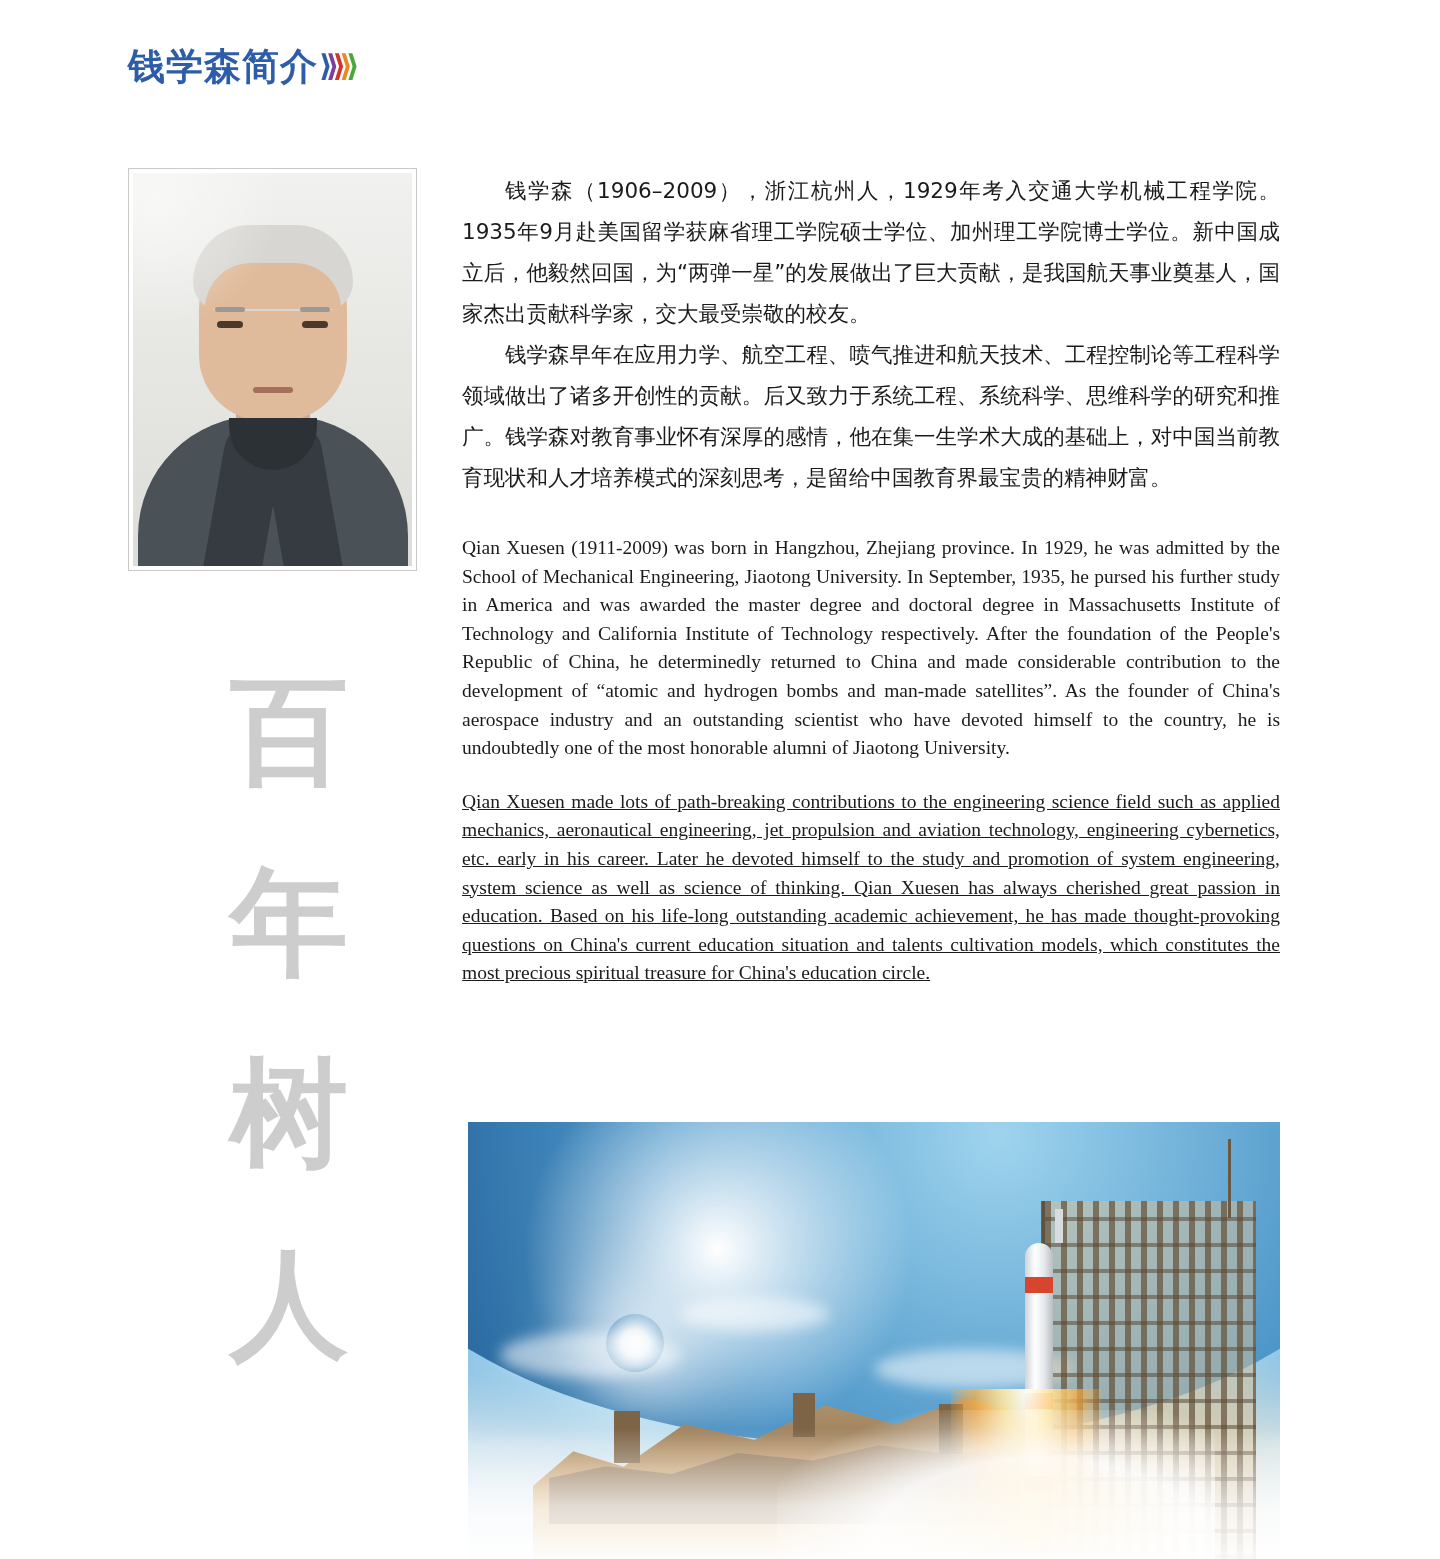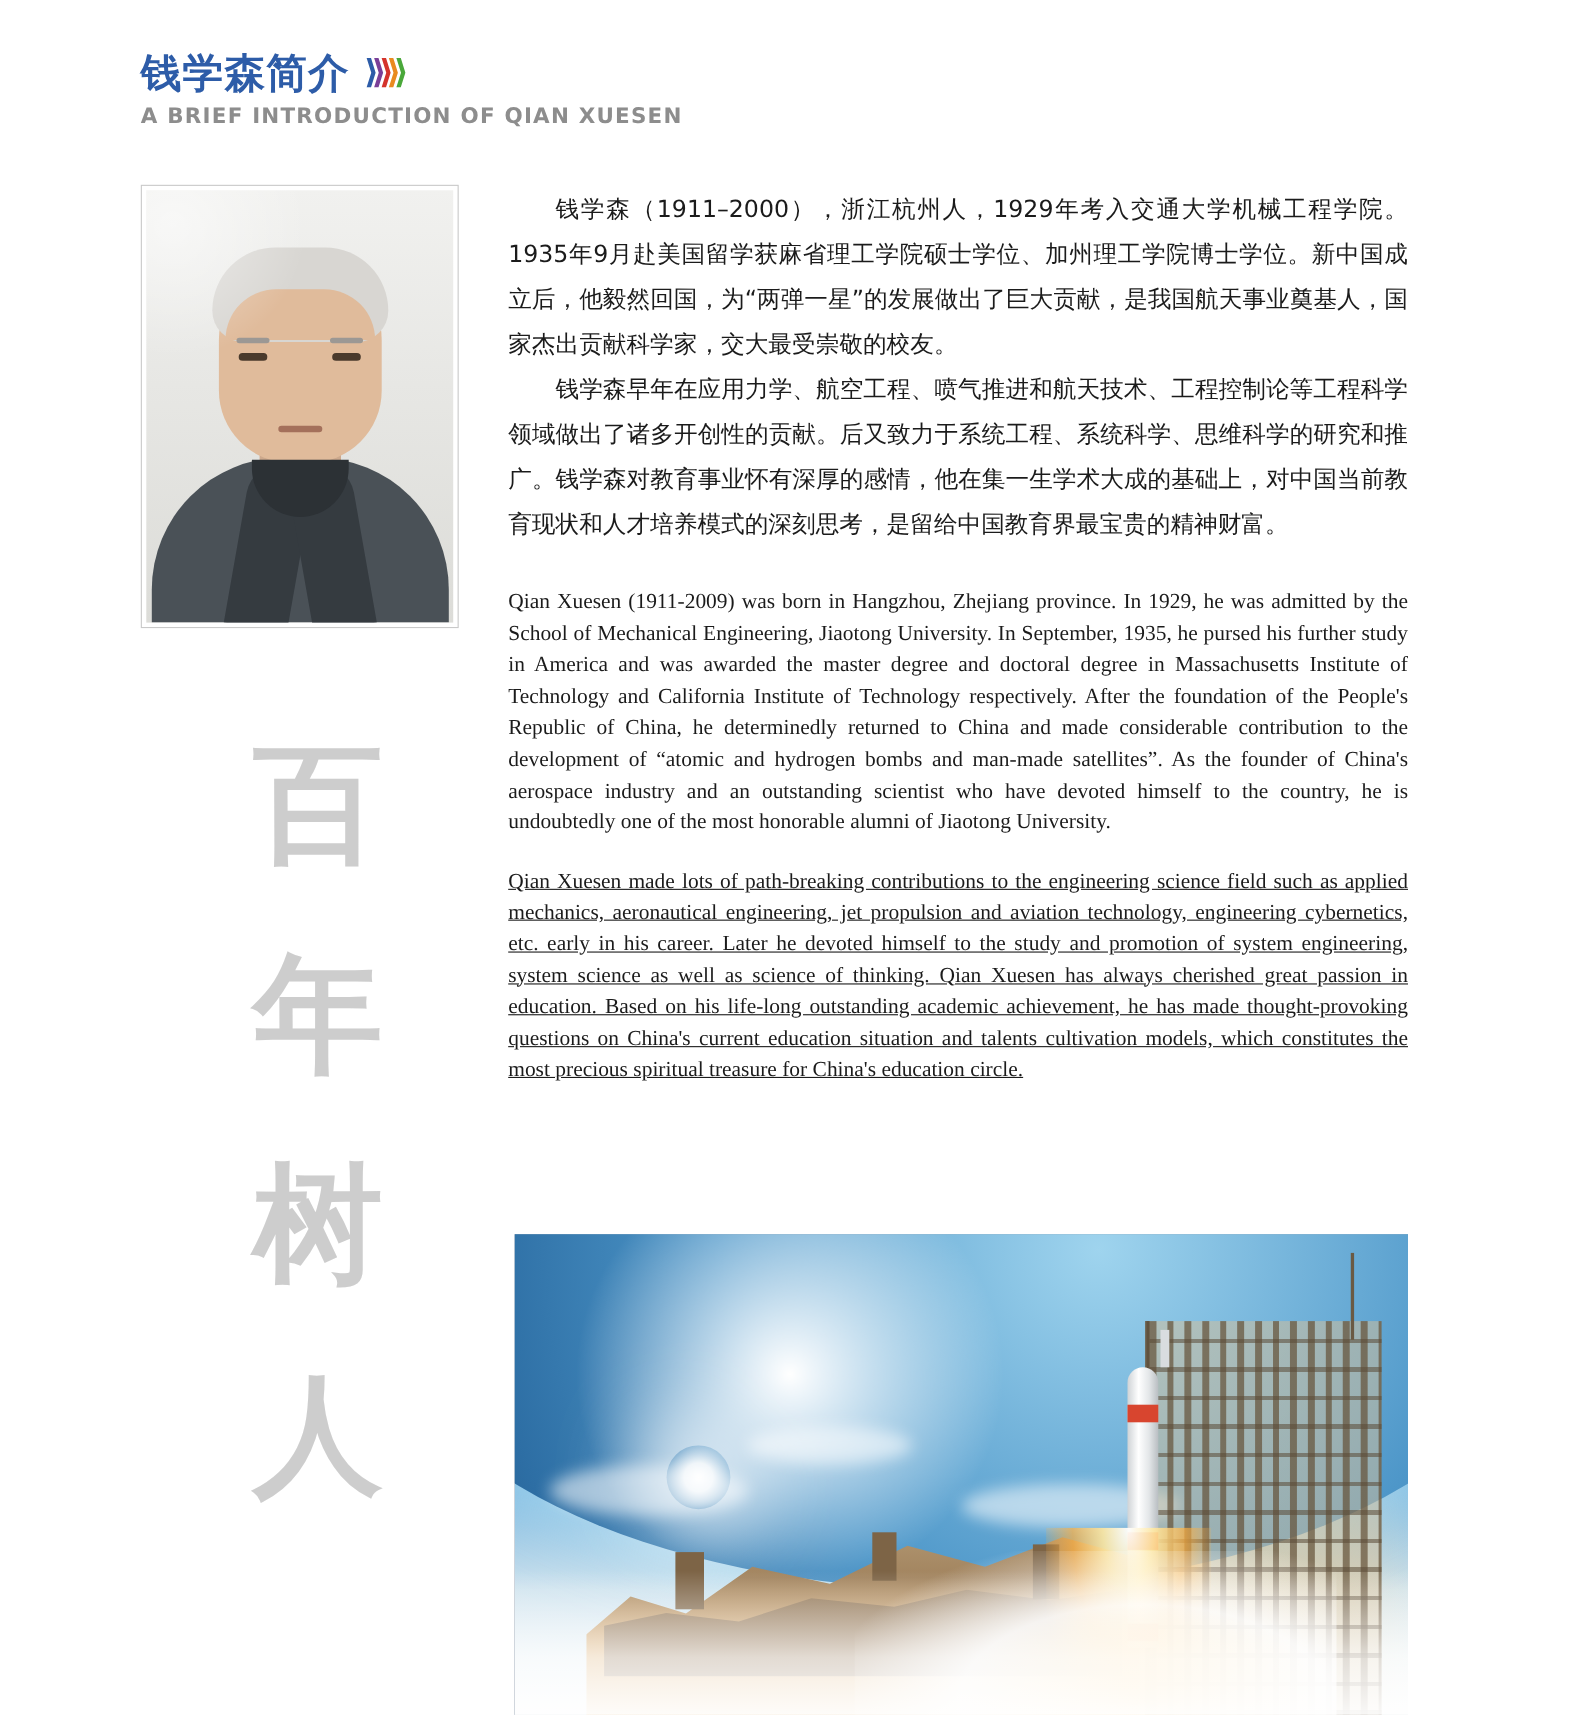--- a/index.html
+++ b/index.html
@@ -18,21 +18,21 @@
   
   .header {
     position: absolute;
     left: 128px;
     top: 48px;
     width: 900px;
   }
   .title-row {
     display: flex;
     align-items: flex-end;
-    gap: 20px;
+    gap: 8px;
   }
   .title-cn {
     font-family: "DejaVu Sans", sans-serif;
     font-size: 37px;
     font-weight: bold;
     color: #2d5ca8;
     letter-spacing: 1px;
     line-height: 1;
   }
   .chevrons {
@@ -388,21 +388,20 @@
   <div class="title-row">
     <div class="title-cn">钱学森简介</div>
     <div class="chevrons">
       <span class="chev" style="color:#2d5ca8">⟩</span>
       <span class="chev" style="color:#7a3f98">⟩</span>
       <span class="chev" style="color:#d4332b">⟩</span>
       <span class="chev" style="color:#e98a1f">⟩</span>
       <span class="chev" style="color:#4aa83a">⟩</span>
     </div>
   </div>
-  <div class="title-en">A BRIEF INTRODUCTION OF QIAN XUESEN</div>
 </div>
 
 <div class="portrait-frame">
   <div class="portrait">
     <div class="p-suit"></div>
     <div class="p-neck"></div>
     <div class="p-collar"></div>
     <div class="p-head"></div>
     <div class="p-hair"></div>
     <div class="p-brow l"></div>
@@ -415,21 +414,21 @@
 </div>
 
 <div class="calligraphy">
   <div>百</div>
   <div>年</div>
   <div>树</div>
   <div>人</div>
 </div>
 
 <div class="content">
-  <p class="cn">钱学森（1911–2000），浙江杭州人，1929年考入交通大学机械工程学院。1935年9月赴美国留学获麻省理工学院硕士学位、加州理工学院博士学位。新中国成立后，他毅然回国，为“两弹一星”的发展做出了巨大贡献，是我国航天事业奠基人，国家杰出贡献科学家，交大最受崇敬的校友。</p>
+  <p class="cn">钱学森（1906–2009），浙江杭州人，1929年考入交通大学机械工程学院。1935年9月赴美国留学获麻省理工学院硕士学位、加州理工学院博士学位。新中国成立后，他毅然回国，为“两弹一星”的发展做出了巨大贡献，是我国航天事业奠基人，国家杰出贡献科学家，交大最受崇敬的校友。</p>
   <p class="cn">钱学森早年在应用力学、航空工程、喷气推进和航天技术、工程控制论等工程科学领域做出了诸多开创性的贡献。后又致力于系统工程、系统科学、思维科学的研究和推广。钱学森对教育事业怀有深厚的感情，他在集一生学术大成的基础上，对中国当前教育现状和人才培养模式的深刻思考，是留给中国教育界最宝贵的精神财富。</p>
   <div class="en-block">
     <p class="en">Qian Xuesen (1911-2009) was born in Hangzhou, Zhejiang province. In 1929, he was admitted by the School of Mechanical Engineering, Jiaotong University. In September, 1935, he pursed his further study in America and was awarded the master degree and doctoral degree in Massachusetts Institute of Technology and California Institute of Technology respectively. After the foundation of the People's Republic of China, he determinedly returned to China and made considerable contribution to the development of “atomic and hydrogen bombs and man-made satellites”. As the founder of China's aerospace industry and an outstanding scientist who have devoted himself to the country, he is undoubtedly one of the most honorable alumni of Jiaotong University.</p>
     <p class="en">Qian Xuesen made lots of path-breaking contributions to the engineering science field such as applied mechanics, aeronautical engineering, jet propulsion and aviation technology, engineering cybernetics, etc. early in his career. Later he devoted himself to the study and promotion of system engineering, system science as well as science of thinking. Qian Xuesen has always cherished great passion in education. Based on his life-long outstanding academic achievement, he has made thought-provoking questions on China's current education situation and talents cultivation models, which constitutes the most precious spiritual treasure for China's education circle.</p>
   </div>
 </div>
 
 <div class="photo">
   <div class="ph-sky"></div>
   <div class="ph-earth"></div>

